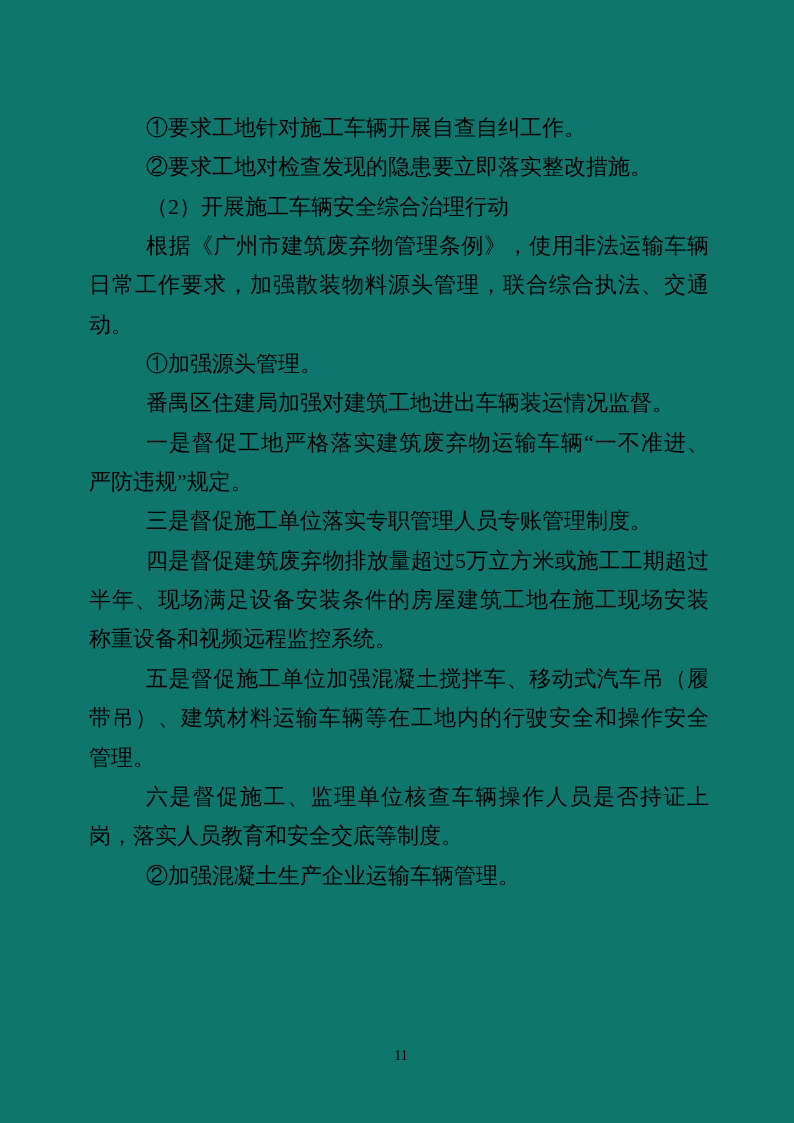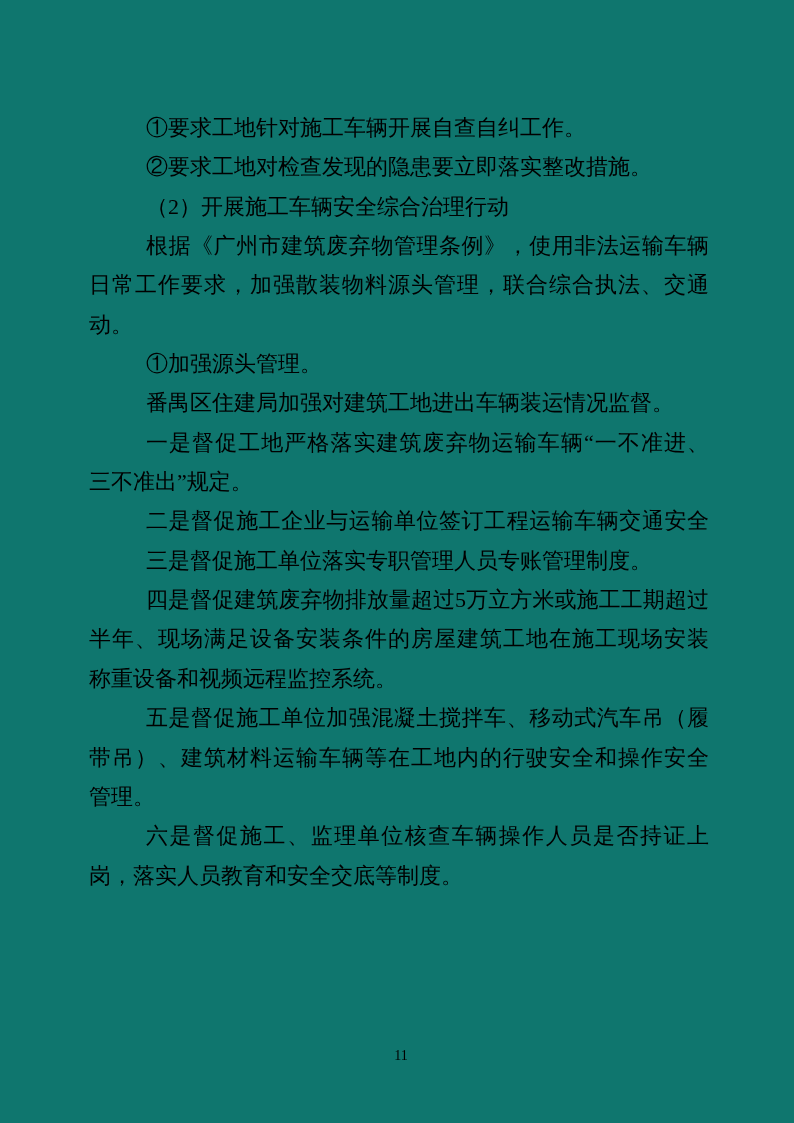--- a/index.html
+++ b/index.html
@@ -58,26 +58,26 @@
   <div class="content">
     <div class="line ind">①要求工地针对施工车辆开展自查自纠工作。</div>
     <div class="line ind">②要求工地对检查发现的隐患要立即落实整改措施。</div>
     <div class="line ind">（2）开展施工车辆安全综合治理行动</div>
     <div class="line ind fill">根据《广州市建筑废弃物管理条例》，使用非法运输车辆</div>
     <div class="line fill">日常工作要求，加强散装物料源头管理，联合综合执法、交通</div>
     <div class="line">动。</div>
     <div class="line ind">①加强源头管理。</div>
     <div class="line ind">番禺区住建局加强对建筑工地进出车辆装运情况监督。</div>
     <div class="line ind fill">一是督促工地严格落实建筑废弃物运输车辆“一不准进、</div>
-    <div class="line">三不准出”规定。</div>
-    <div class="line ind fill">二是督促施工企业与运输单位签订工程运输车辆交通安全</div>
+    <div class="line">严防违规”规定。</div>
     <div class="line ind">三是督促施工单位落实专职管理人员专账管理制度。</div>
     <div class="line ind fill">四是督促建筑废弃物排放量超过5万立方米或施工工期超过</div>
     <div class="line fill">半年、现场满足设备安装条件的房屋建筑工地在施工现场安装</div>
     <div class="line">称重设备和视频远程监控系统。</div>
     <div class="line ind fill">五是督促施工单位加强混凝土搅拌车、移动式汽车吊（履</div>
     <div class="line fill">带吊）、建筑材料运输车辆等在工地内的行驶安全和操作安全</div>
     <div class="line">管理。</div>
     <div class="line ind fill">六是督促施工、监理单位核查车辆操作人员是否持证上</div>
     <div class="line">岗，落实人员教育和安全交底等制度。</div>
+    <div class="line ind">②加强混凝土生产企业运输车辆管理。</div>
   </div>
   <div class="page-number">11</div>
 </div>
 
 </body></html>

